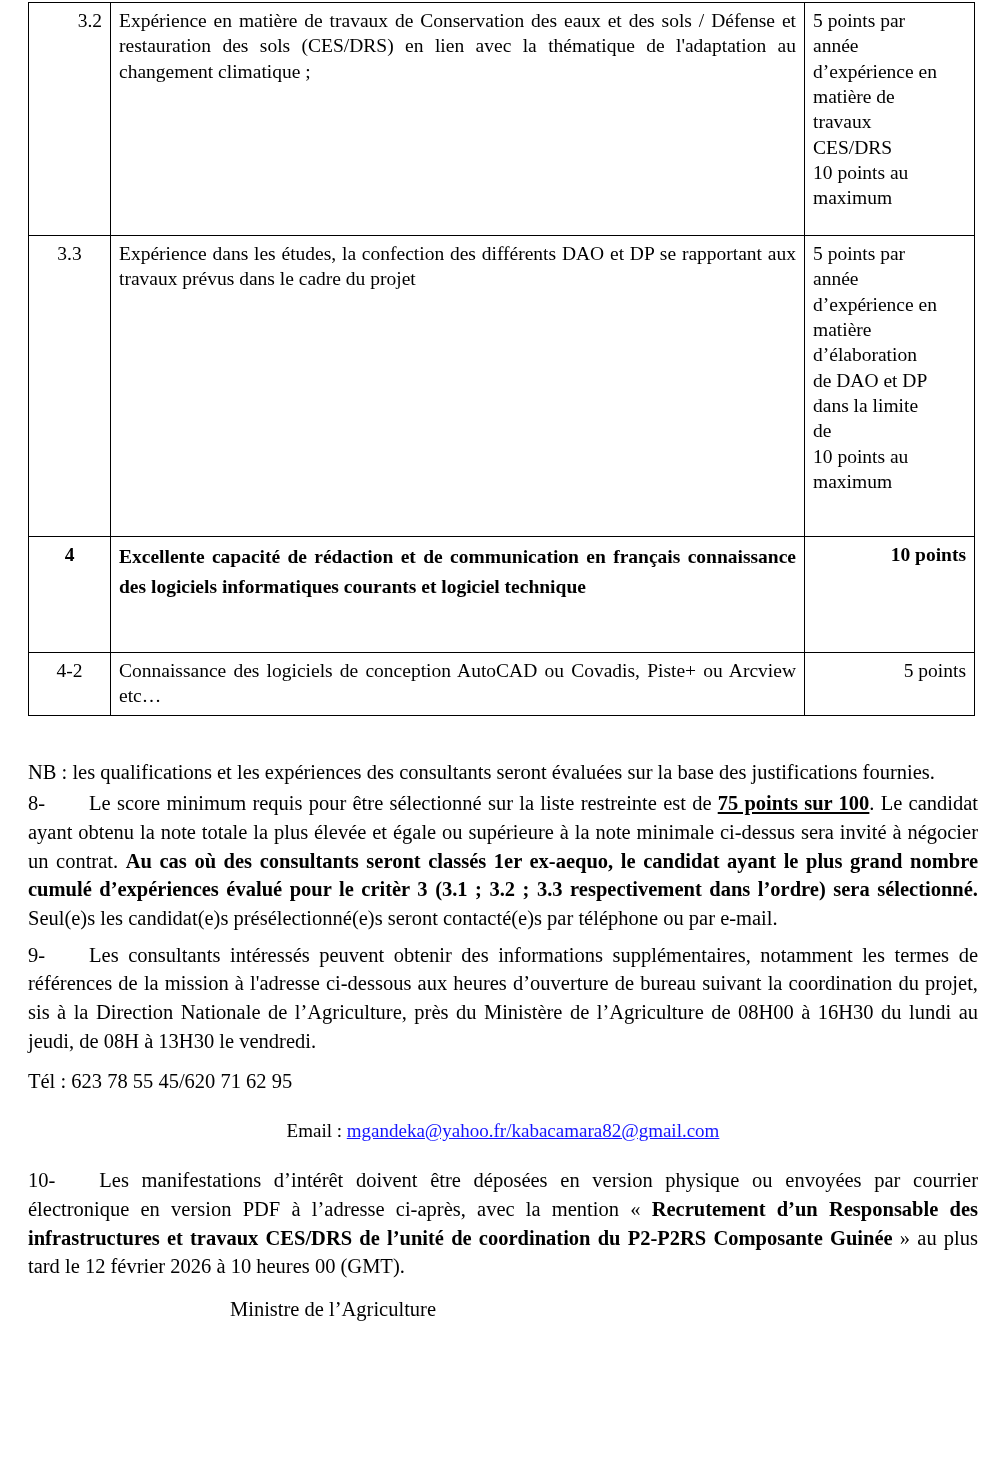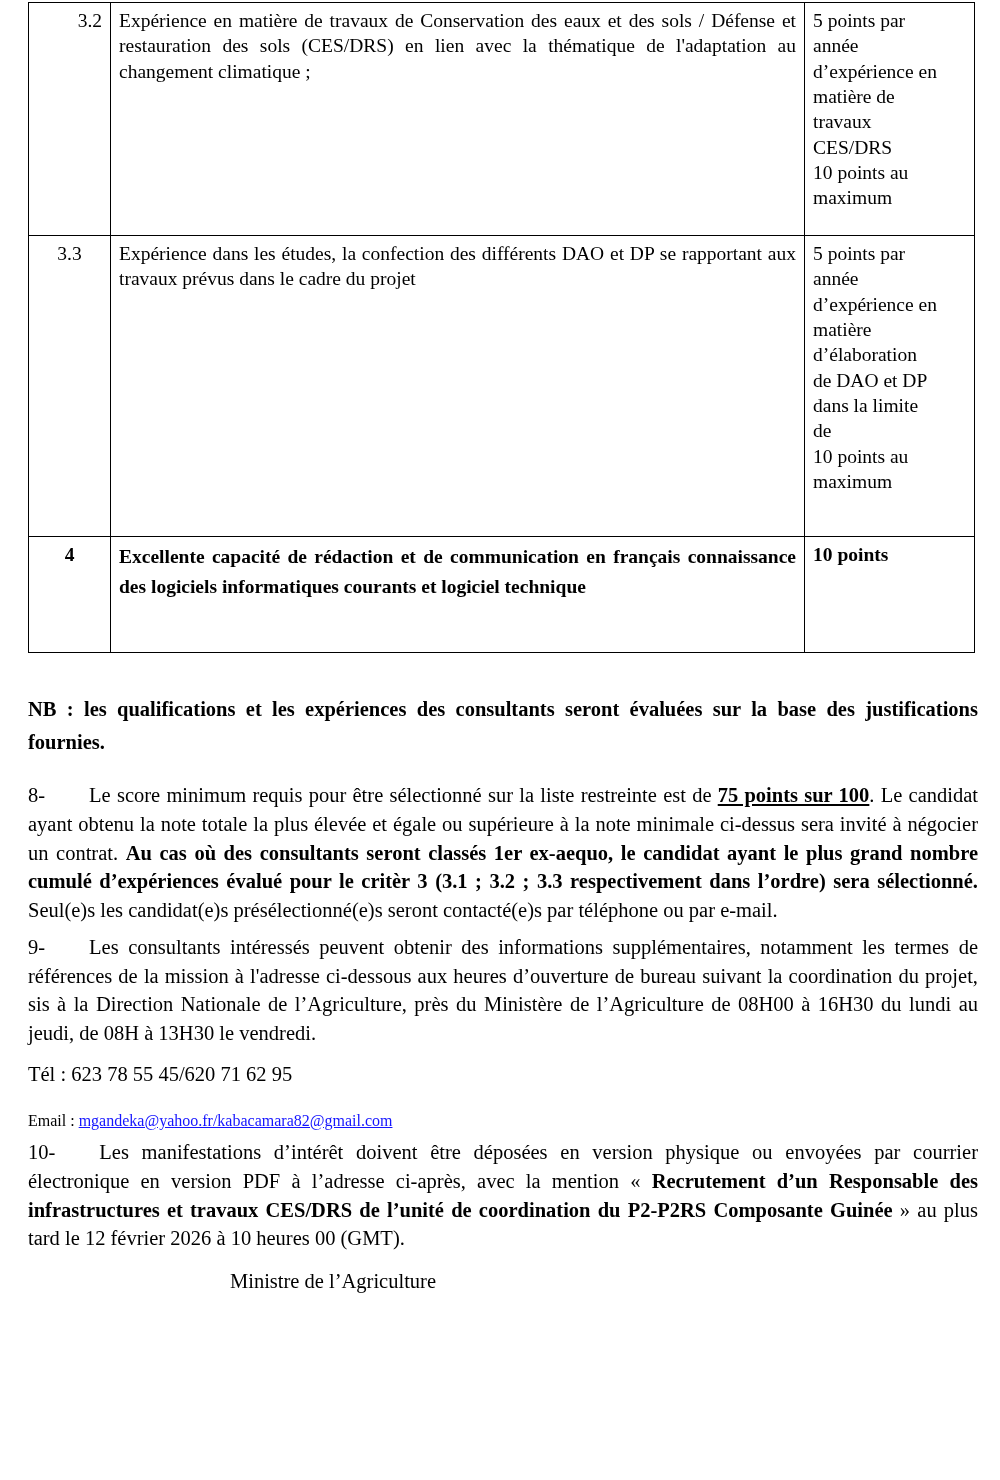--- a/index.html
+++ b/index.html
@@ -50,21 +50,21 @@
     text-align: justify;
     text-justify: inter-word;
     padding-left: 12px;
     padding-right: 10px;
   }
   td.pts {
     padding-left: 10px;
     line-height: 1.32;
   }
   td.pts.center {
-    text-align: left;
+    text-align: right;
     margin-left: 44px;
   }
   .bold { font-weight: bold; }
   td.tall-3-2  { height: 222px; text-align: right; }
   td.tall-3-3  { height: 290px; }
   td.tall-4    { height: 105px; }
   td.tall-41   { height: 48px; }
   td.tall-42   { height: 52px; }
   td.tall-tot  { height: 25px; }
 
@@ -85,48 +85,48 @@
     margin-top: 40px;
     font-size: 20.5px;
     line-height: 1.38;
   }
   p.para {
     margin: 0 0 0 0;
     text-align: justify;
     text-justify: inter-word;
   }
   p.nb {
-    font-weight: bold;
+    font-weight: normal;
     line-height: 1.62;
-    margin-bottom: 22px;
     text-align: justify;
     text-align-last: left;
   }
   p.p8 {
     margin-bottom: 8px;
     line-height: 1.40;
   }
   p.p9 {
     margin-bottom: 12px;
     line-height: 1.40;
   }
   p.p10 {
-    margin-top: 6px;
+    margin-top: 22px;
     line-height: 1.40;
     text-align: justify;
     text-align-last: left;
   }
   .indent { display: inline-block; width: 44px; }
   .u-bold { font-weight: bold; text-decoration: underline; }
   .b { font-weight: bold; }
 
   p.email-line {
     margin: 22px 0 0 0;
-    font-size: 16px;
+    font-size: 19px;
     line-height: 1.4;
+    text-align: center;
   }
   a.email {
     color: #1414ff;
     text-decoration: underline;
   }
 
   p.signature {
     margin: 14px 0 0 0;
     text-align: center;
     font-size: 20.5px;
@@ -183,20 +183,27 @@
 
       <tr>
         <td class="num bold tall-4">4</td>
         <td class="desc bold">
           <span class="just-block">Excellente capacité de rédaction et de communication en français connaissance des logiciels informatiques courants et logiciel technique</span>
         </td>
         <td class="pts center bold">10 points</td>
       </tr>
 
 
+      <tr>
+        <td class="num tall-42">4-2</td>
+        <td class="desc">
+          <span class="just-block-2">Connaissance des logiciels de conception AutoCAD ou   Covadis, Piste+ ou Arcview etc…</span>
+        </td>
+        <td class="pts center">5 points</td>
+      </tr>
 
     </tbody>
   </table>
 
   <div class="body-text">
 
     <p class="para nb">NB : les qualifications et les expériences des consultants seront évaluées sur la base des justifications fournies.</p>
 
     <p class="para p8"><span>8-</span><span class="indent"></span><span>Le score minimum requis pour être sélectionné sur la liste restreinte est de </span><span class="u-bold">75 points sur 100</span><span>. Le candidat ayant obtenu la note totale la plus élevée et égale ou supérieure à la note minimale ci-dessus sera invité à négocier un contrat. </span><span class="b">Au cas où des consultants seront classés 1er ex-aequo, le candidat ayant le plus grand nombre cumulé d’expériences évalué pour le critèr 3 (3.1 ; 3.2 ; 3.3 respectivement dans l’ordre) sera sélectionné.</span><span> Seul(e)s les candidat(e)s présélectionné(e)s seront contacté(e)s par téléphone ou par e-mail.</span></p>
 

